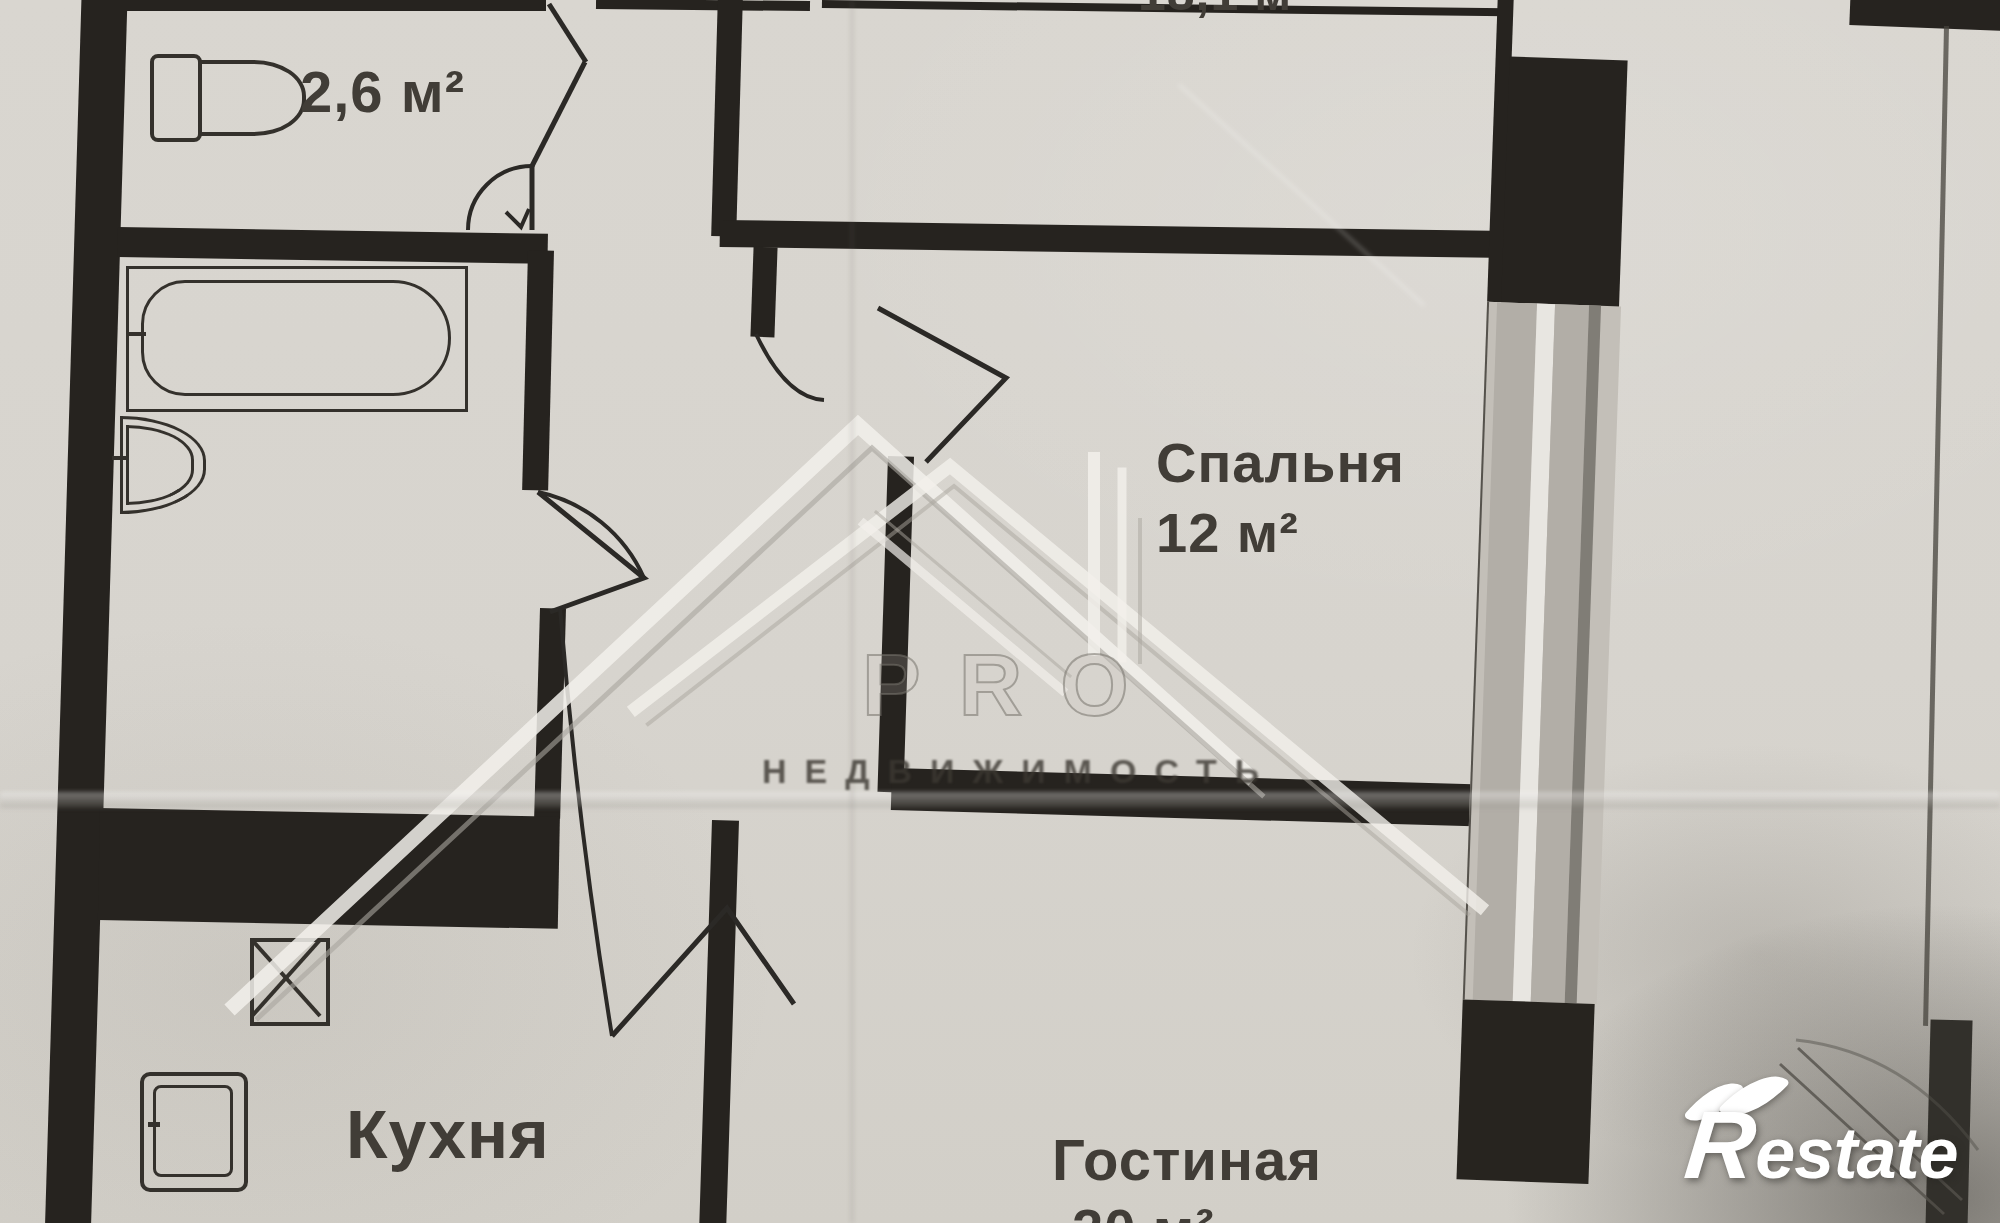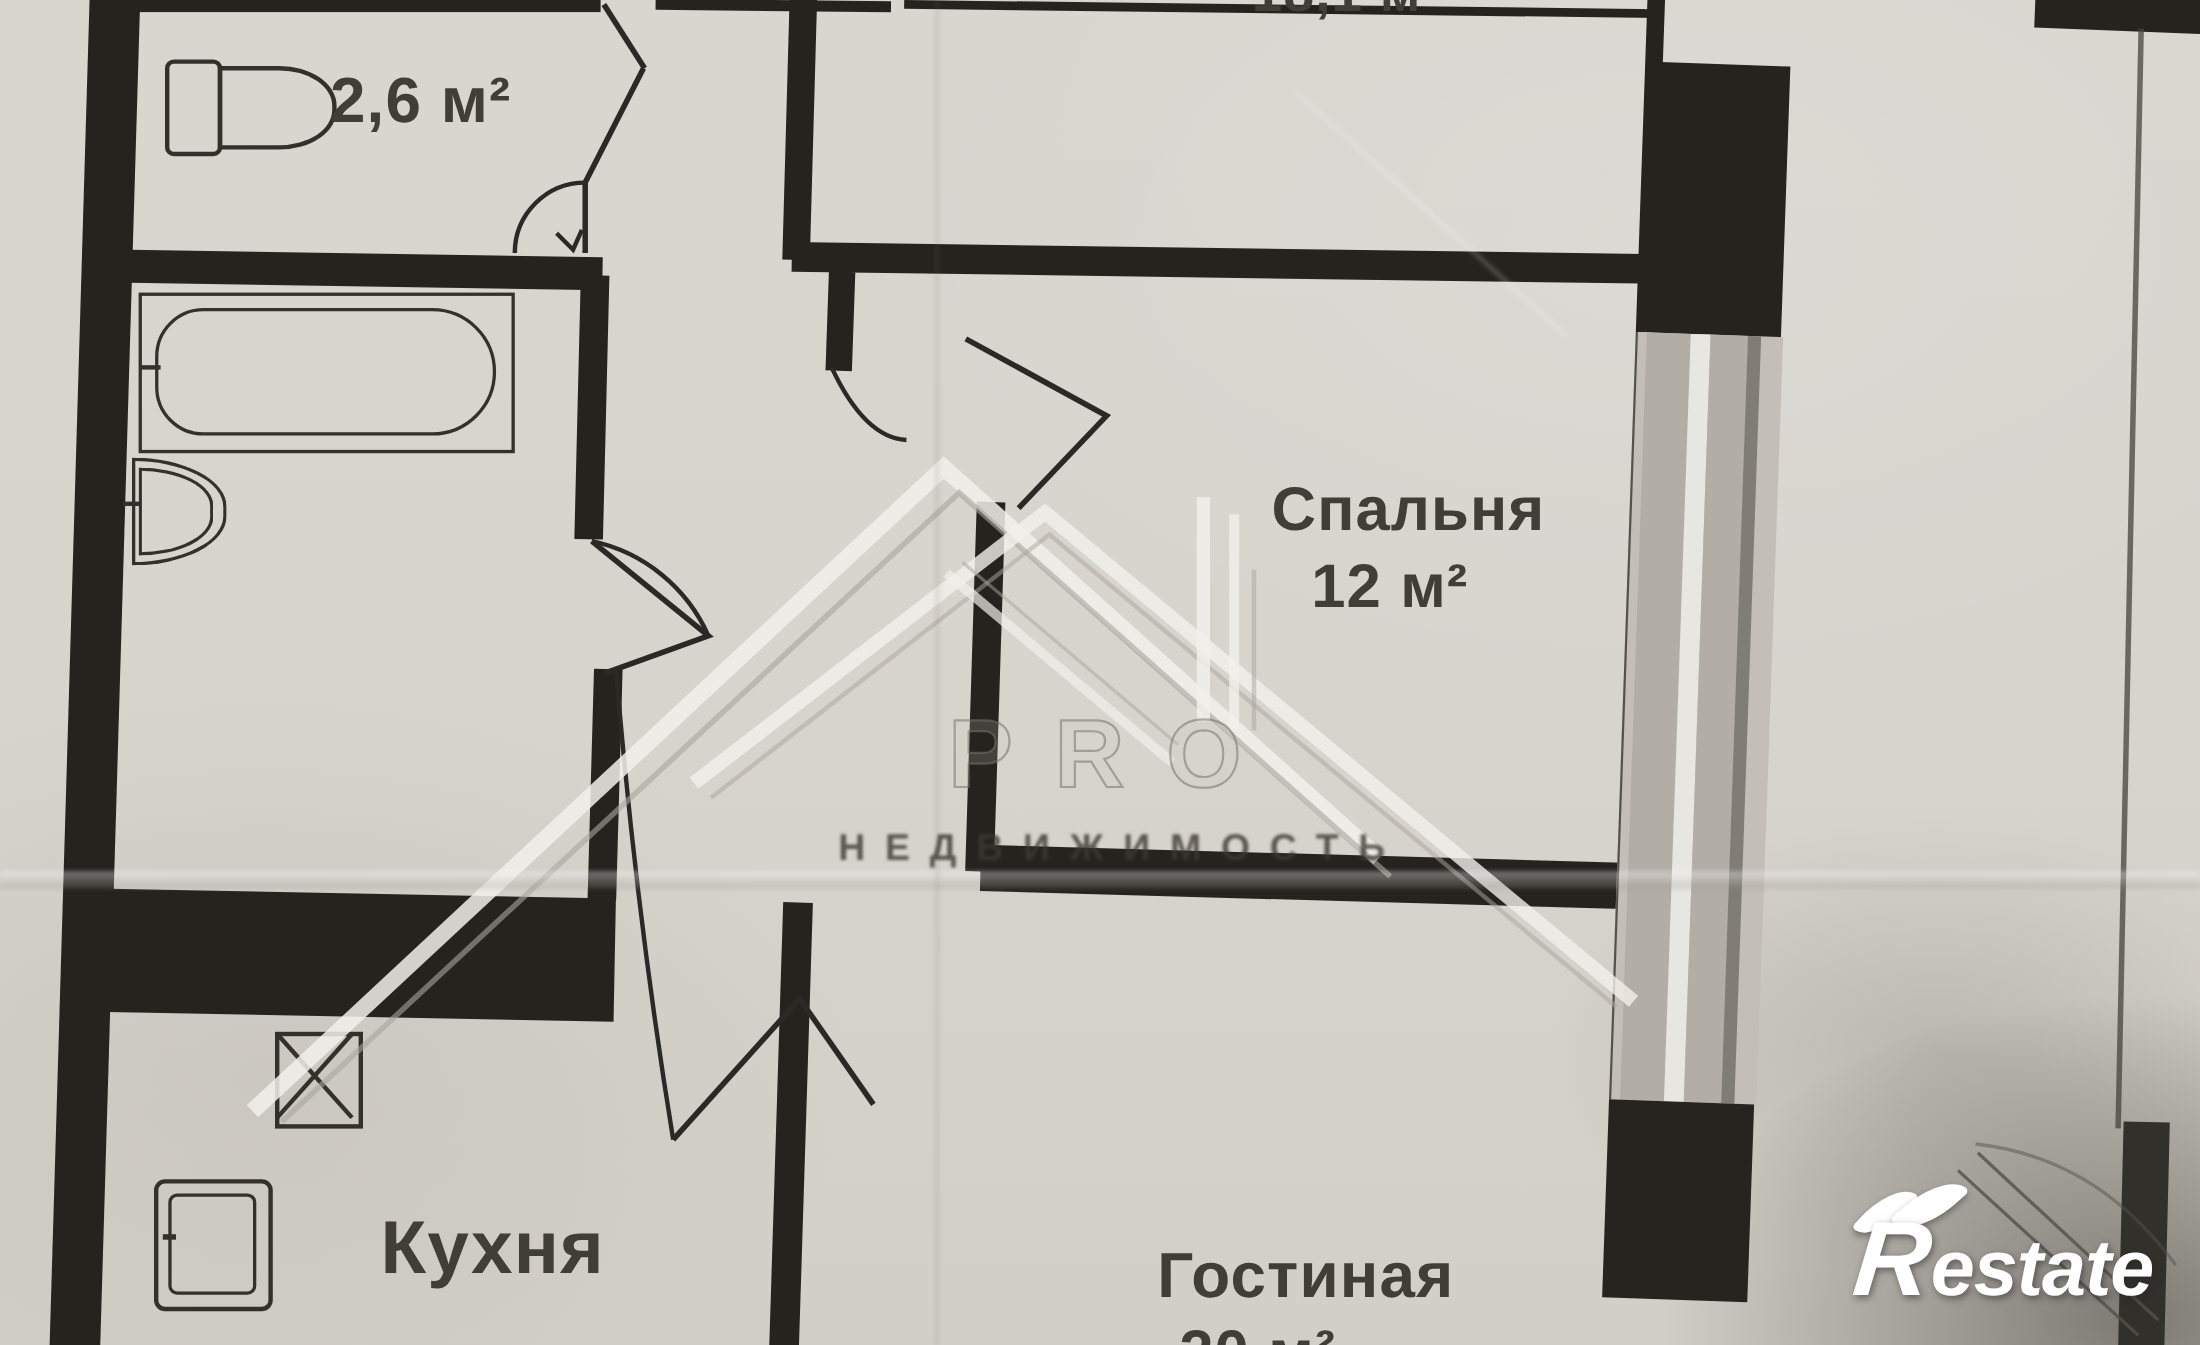--- a/index.html
+++ b/index.html
@@ -137,21 +137,21 @@
       <path d="M 1122 472 L 1122 658" stroke="#f2f0eb" stroke-width="9" opacity=".8"></path>
       <path d="M 1140 520 L 1140 662" stroke="#a9a59e" stroke-width="4" opacity=".5"></path>
       <path d="M 864 524 L 1062 690" stroke="#f2f0eb" stroke-width="9" opacity=".7"></path>
       <path d="M 876 512 L 1070 676" stroke="#a9a59e" stroke-width="3" opacity=".5"></path>
     </g>
   </svg>
 
   <div class="lbl" id="toppartial">18,1 м²</div>
   <div class="lbl" style="left:300px;top:58px;font-size:58px;text-align:center;">2,6 м²</div>
   <div class="lbl" style="left:1156px;top:430px;font-size:56px;">Спальня</div>
-  <div class="lbl" style="left:1156px;top:500px;font-size:56px;margin-left:36px;">12 м²</div>
+  <div class="lbl" style="left:1156px;top:500px;font-size:56px;">12 м²</div>
   <div class="lbl" style="left:346px;top:1095px;font-size:68px;">Кухня</div>
   <div class="lbl" style="left:1052px;top:1126px;font-size:58px;">Гостиная</div>
   <div class="lbl" style="left:1072px;top:1196px;font-size:56px;">20 м²</div>
 
   <div class="crease-h"></div>
   <div class="crease-v"></div>
   <div class="crease-d"></div>
 
   <div id="watermark-pro">PRO</div>
   <div id="watermark-sub">недвижимость</div>

